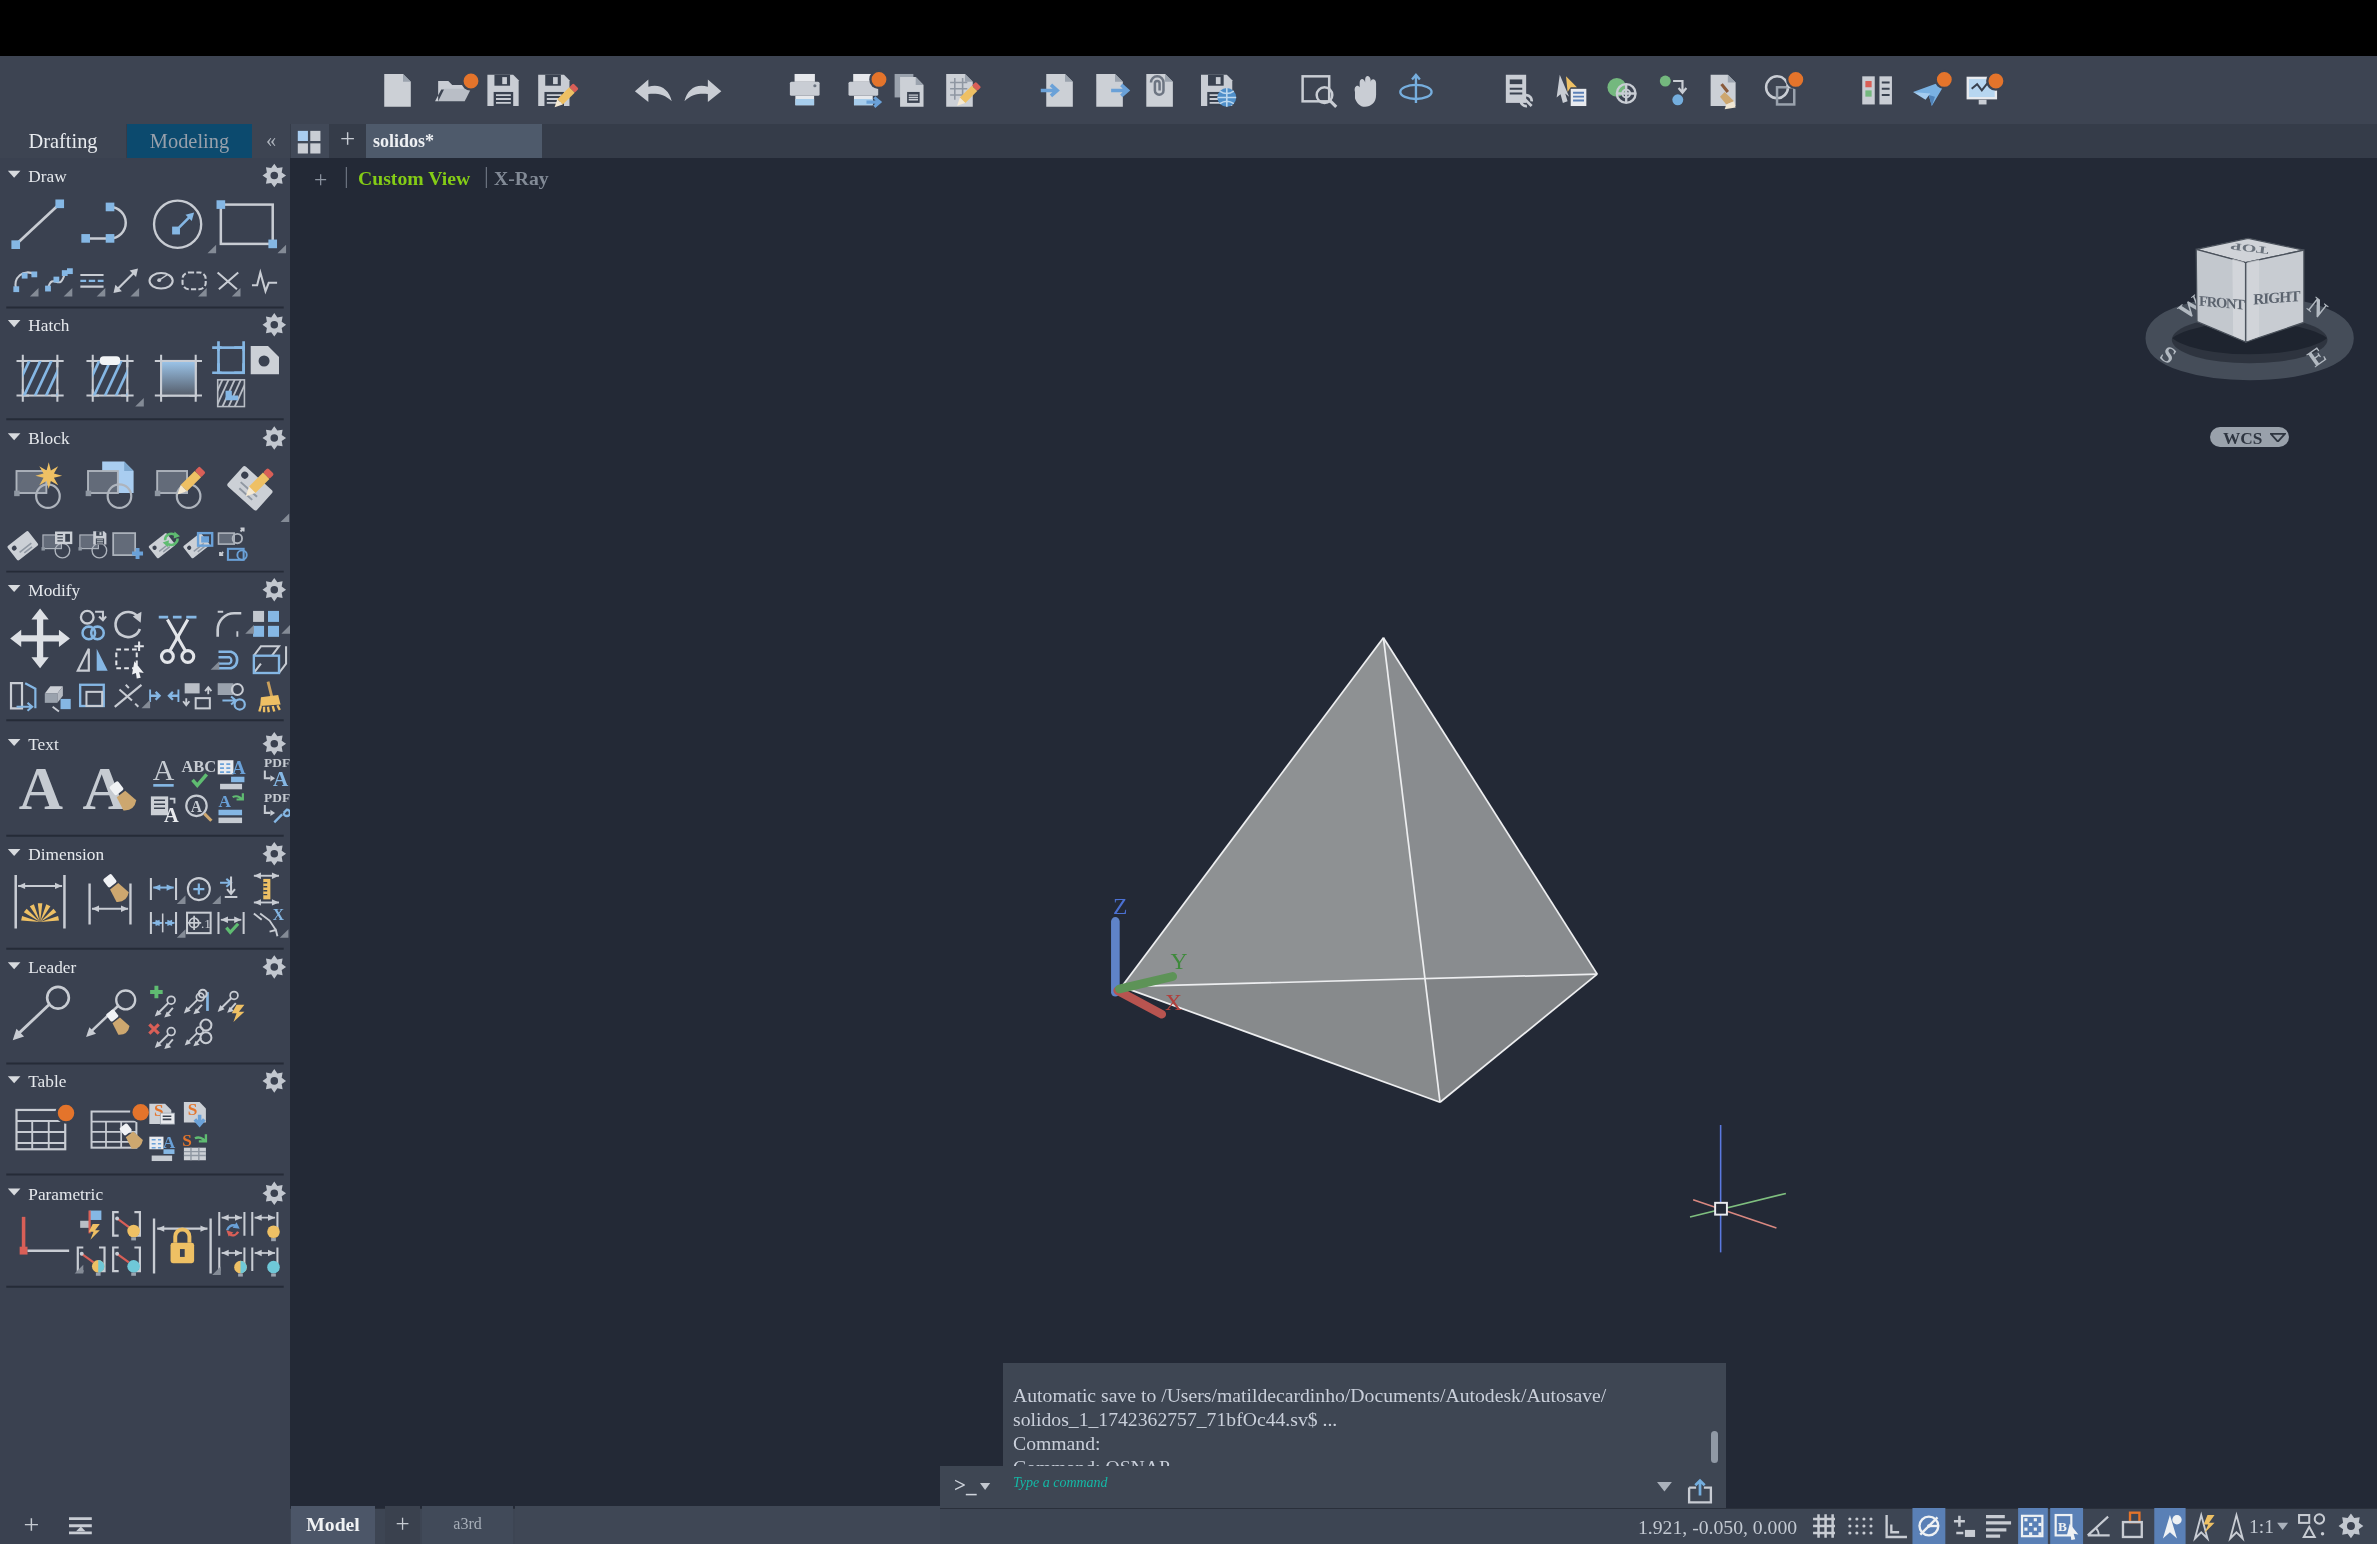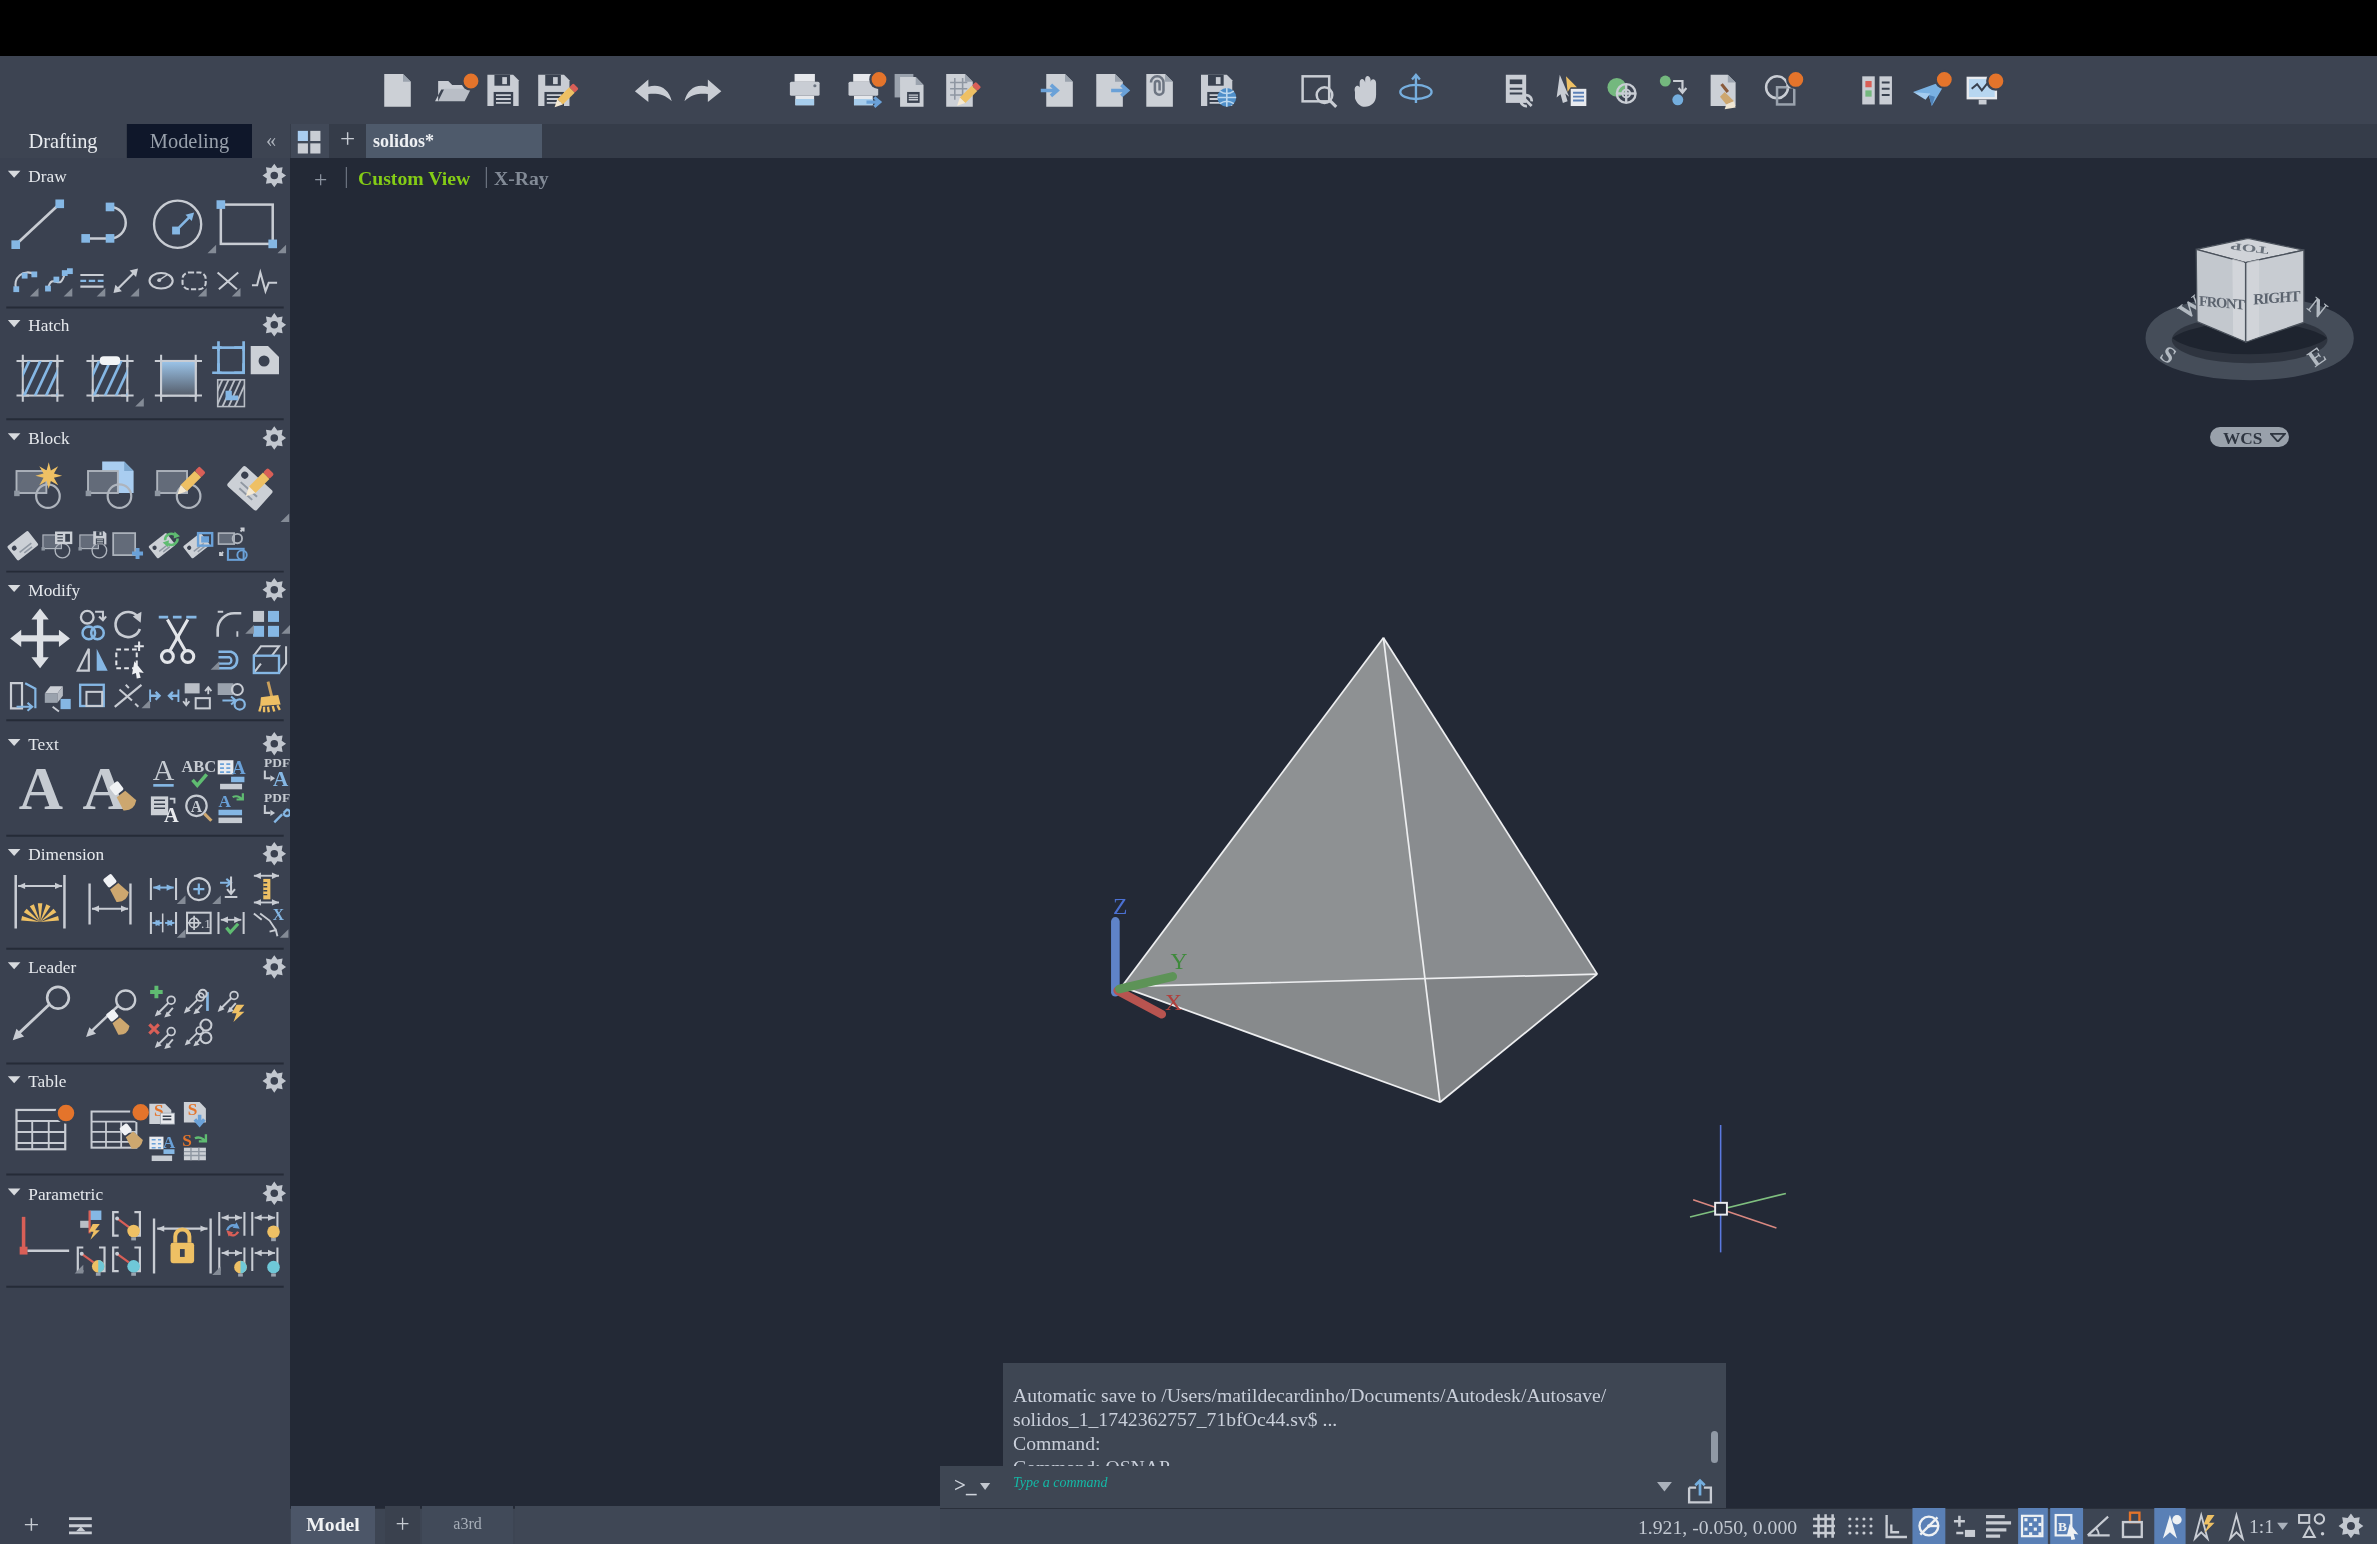--- a/index.html
+++ b/index.html
@@ -7,21 +7,21 @@
 .abs{position:absolute;}
 </style></head><body>
 <div id="root">
 <div class="abs" style="left:0;top:0;width:2377px;height:56px;background:#000;"></div>
     <div class="abs" style="left:0;top:56px;width:2377px;height:68px;background:#3d4452;"></div>
     <div class="abs" style="left:0;top:124px;width:2377px;height:34px;background:#353c49;"></div>
     <div class="abs" style="left:0;top:158px;width:290px;height:1386px;background:#3a4150;"></div>
     <div class="abs" style="left:290px;top:158px;width:2087px;height:1350px;background:#232936;"></div>
     <div class="abs" style="left:290px;top:1508px;width:2087px;height:36px;background:#3d4553;border-top:1.6px solid #2a303b;box-sizing:border-box;"></div>
     <div class="abs" style="left:0;top:124px;width:126px;height:34px;background:#3d4452;color:#e7eaee;font-size:20.4px;line-height:34px;text-align:center;">Drafting</div>
-    <div class="abs" style="left:127px;top:124px;width:125px;height:34px;background:#0f172a;color:#98a0ab;font-size:20.4px;line-height:34px;text-align:center;">Modeling</div>
+    <div class="abs" style="left:127px;top:124px;width:125px;height:34px;background:#0c4a6e;color:#98a0ab;font-size:20.4px;line-height:34px;text-align:center;">Modeling</div>
     <div class="abs" style="left:252px;top:124px;width:38px;height:34px;background:#3d4452;color:#aeb4bd;font-size:20.4px;line-height:32px;text-align:center;">«</div>
     <div class="abs" style="left:291px;top:124px;width:38px;height:34px;background:#414958;"></div>
     <svg class="abs" style="left:297px;top:130px;" width="25" height="23.6" viewBox="0 0 32 30">
 <rect x="1" y="1" width="13" height="13" fill="#a9cdf0"></rect>
       <rect x="17" y="1" width="13" height="13" fill="#c9cdd4"></rect>
 <rect x="1" y="17" width="13" height="13" fill="#c9cdd4"></rect>
       <rect x="17" y="17" width="13" height="13" fill="#c9cdd4"></rect>
     </svg>
     <div class="abs" style="left:329px;top:124px;width:37px;height:34px;color:#c6cbd2;font-size:27px;line-height:31px;text-align:center;font-weight:300;">+</div>
     <div class="abs" style="left:366px;top:124px;width:176px;height:34px;background:#4e5a6b;color:#eef0f3;font-size:18px;line-height:34px;font-weight:bold;text-indent:7px;">solidos*</div>

